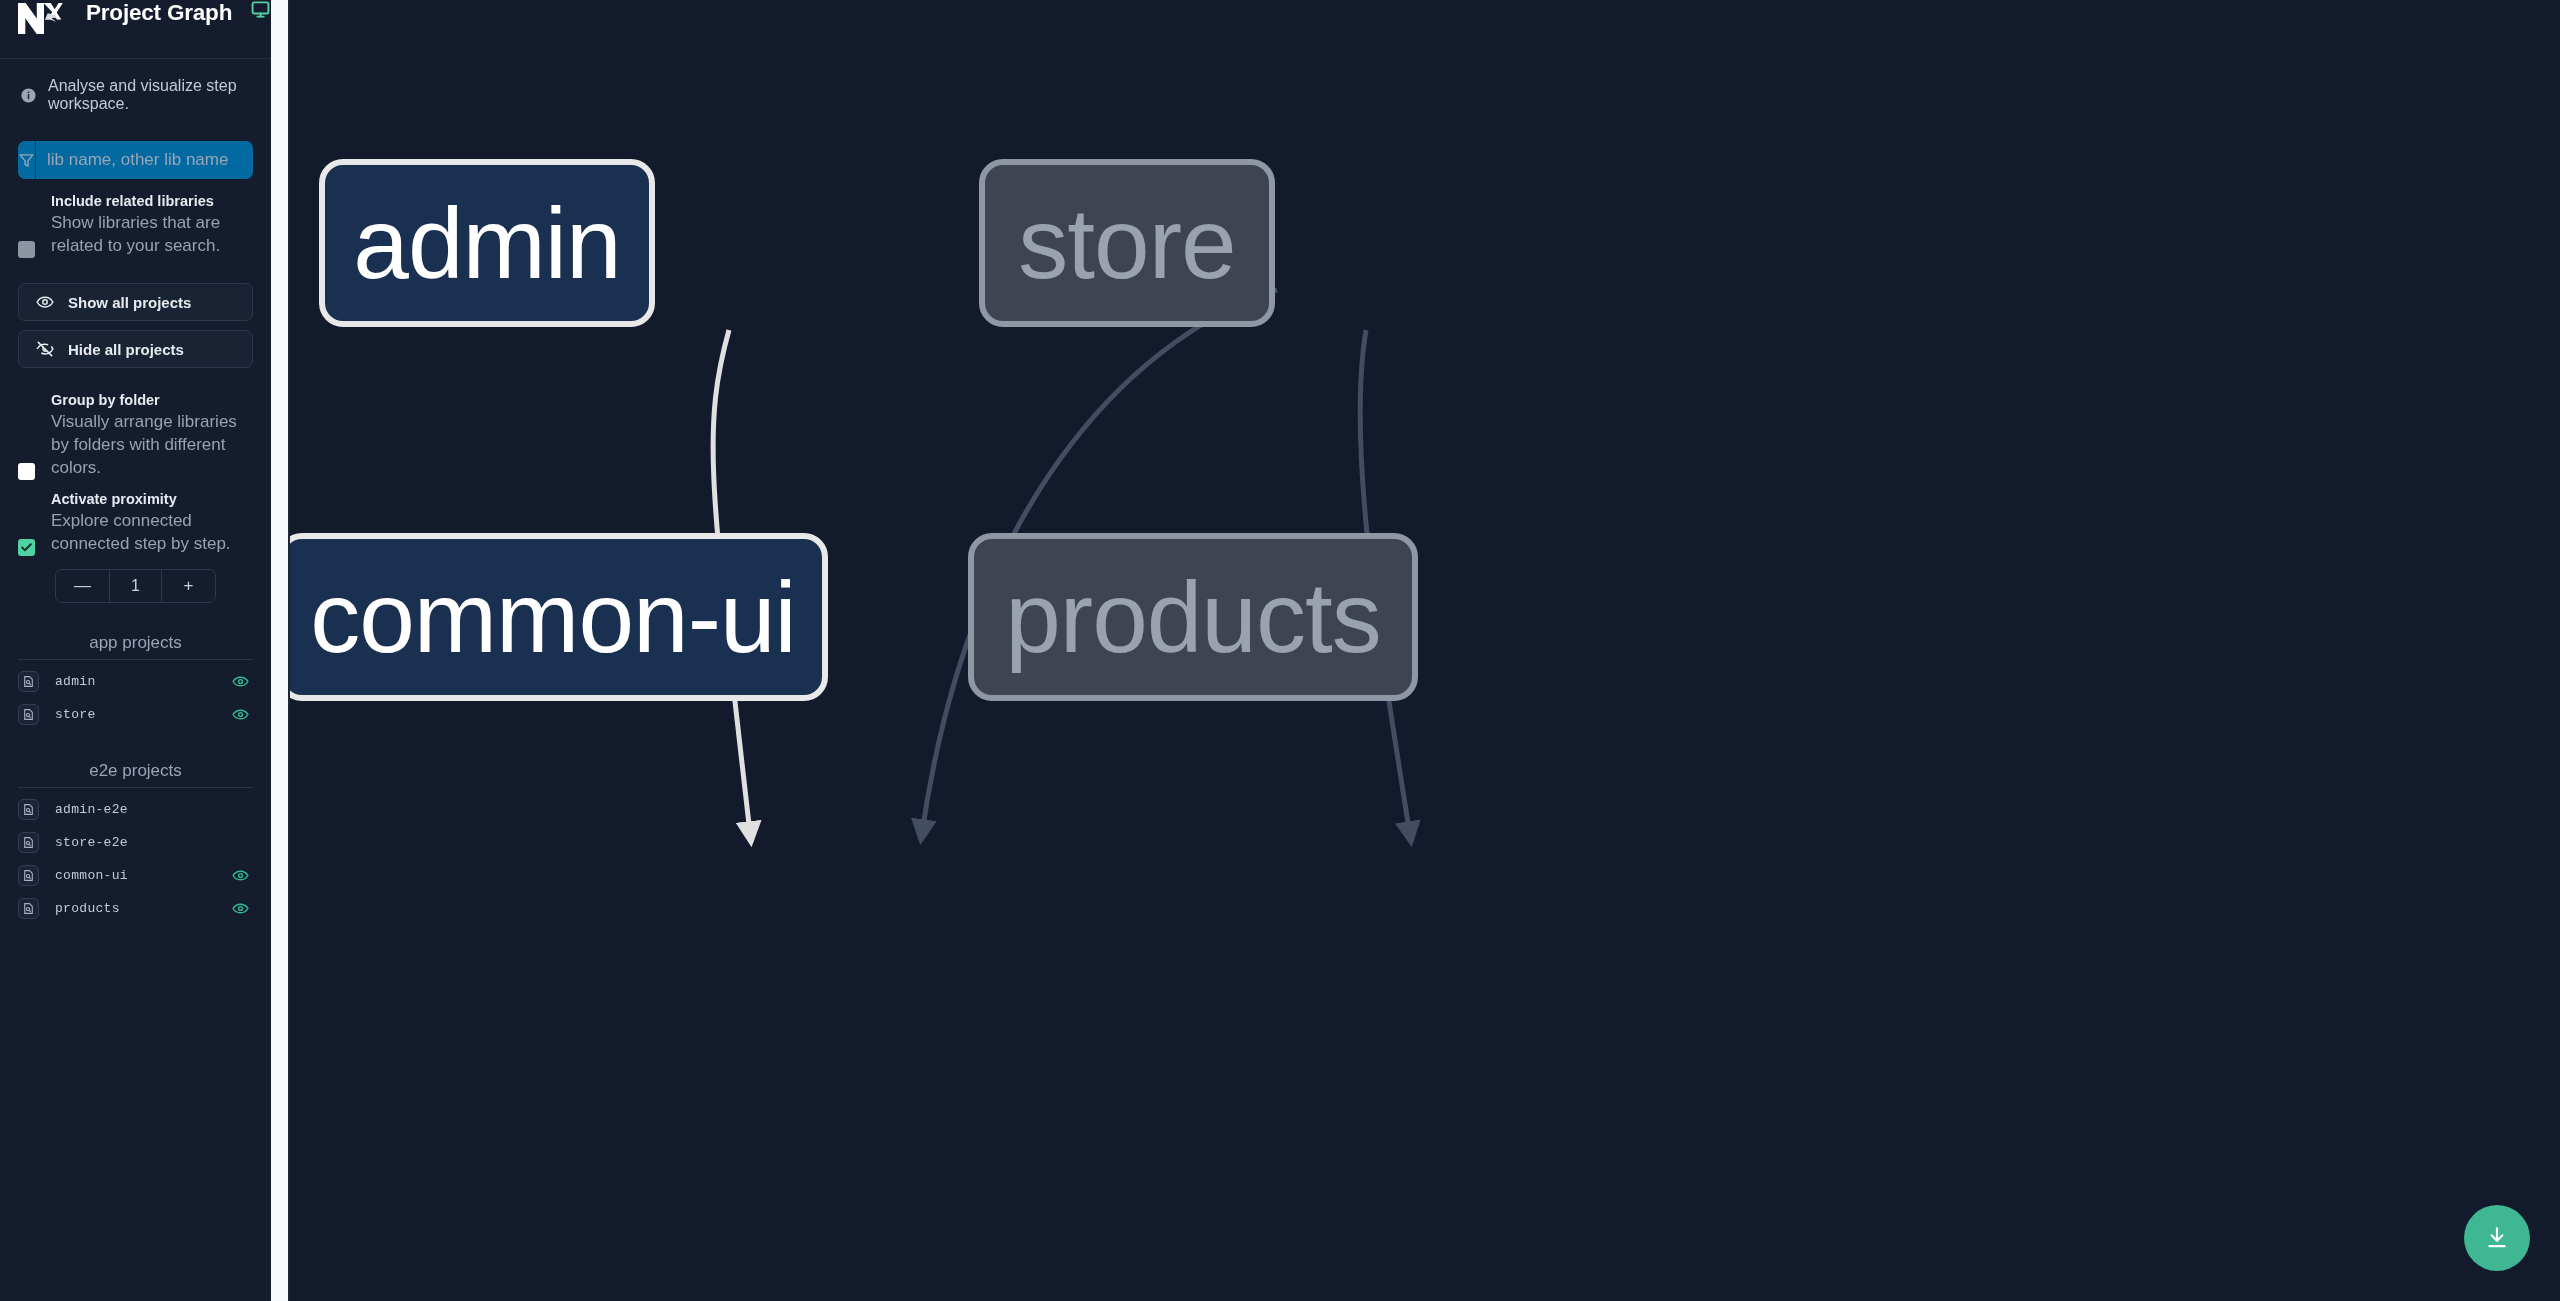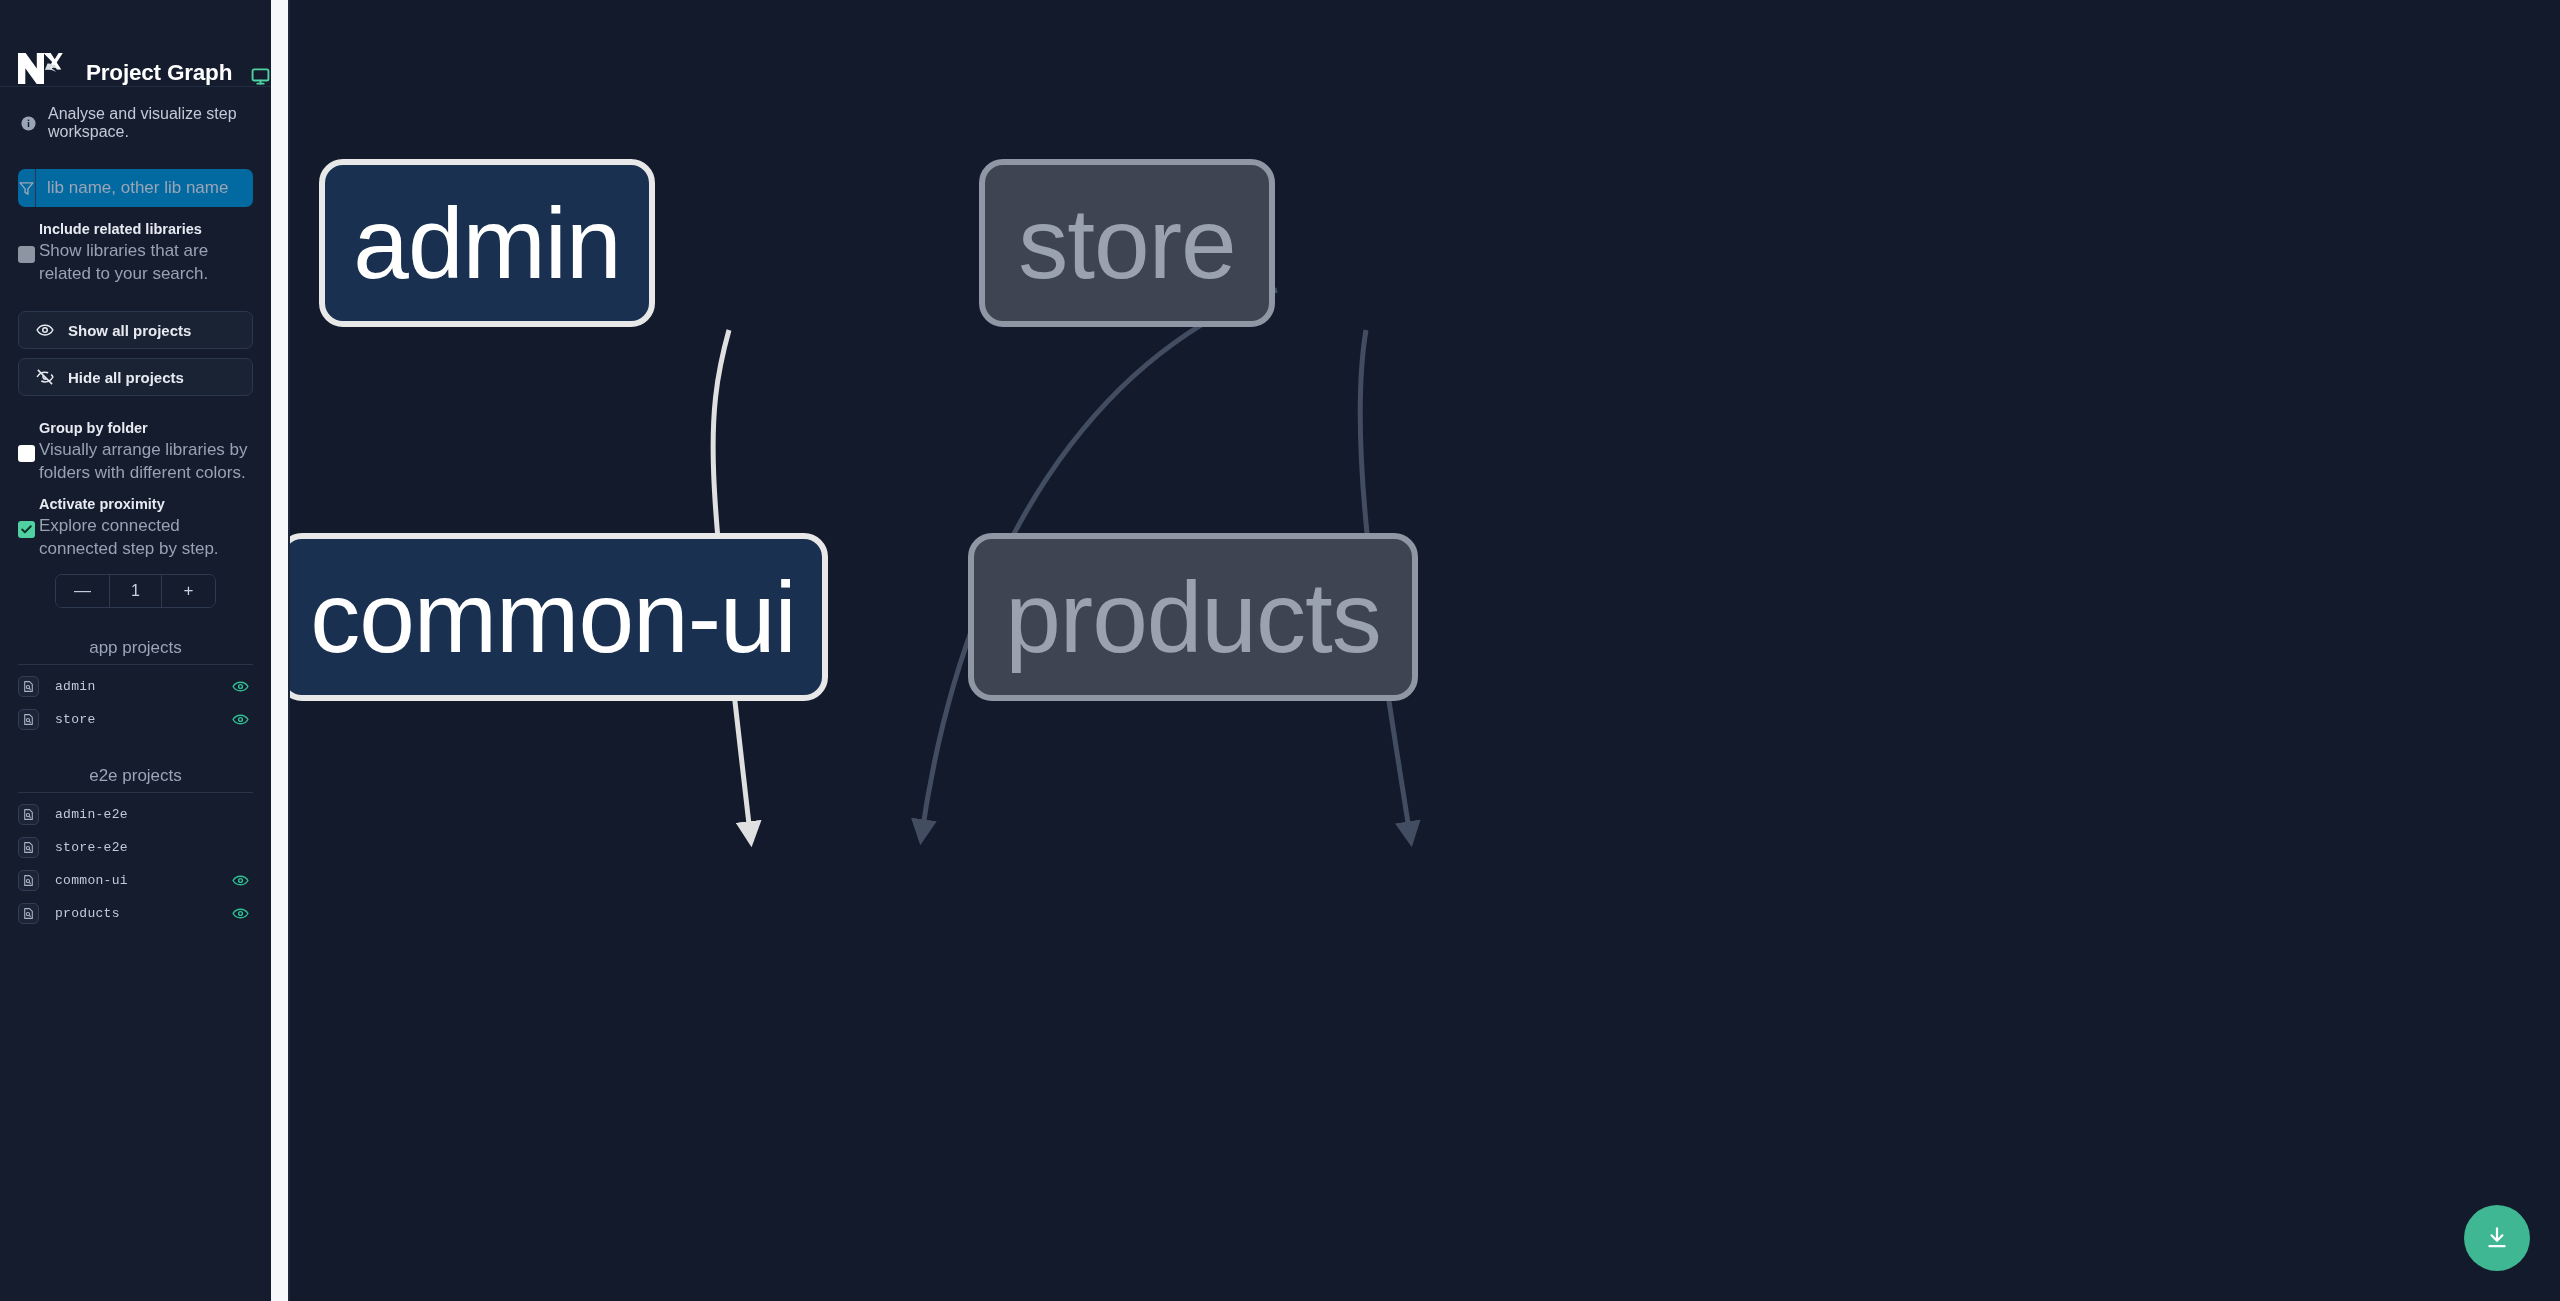--- a/index.html
+++ b/index.html
@@ -27,22 +27,22 @@
     z-index: 40;
   }
   #sidebar-divider-edge {
     position: absolute; left: 288px; top: 0;
     width: 2px; height: 1301px;
     background: #1d273c;
     z-index: 40;
   }
 
   .sb-header {
-    height: 87px;
-    display: flex; align-items: flex-end;
+    height: 59px;
+    display: flex; align-items: flex-start;
     padding-left: 16px;
     border-bottom: 1px solid #232d41;
   }
   .nx-logo { width: 47px; height: 36px; flex: 0 0 47px; }
   .sb-title {
     color: #ffffff; font-size: 22.5px; font-weight: bold;
     margin-left: 23px; letter-spacing: -0.2px;
     white-space: nowrap;
   }
   .monitor-icon { margin-left: 19px; display: flex; align-items: center; }
@@ -68,21 +68,21 @@
   }
   .sb-search input {
     flex: 1; border: none; outline: none; background: transparent;
     color: #d5dbe5; font-size: 17px;
     font-family: "Liberation Sans", sans-serif;
     padding-left: 11px;
   }
   .sb-search input::placeholder { color: #9aa5b6; }
 
   .chk-row {
-    display: flex; align-items: center; gap: 4px;
+    display: flex; align-items: flex-end; gap: 16px;
     padding: 13px 20px 0 18px;
   }
   .chk-box {
     width: 17px; height: 17px; flex: 0 0 17px; margin-top: 3px;
     border-radius: 3px;
   }
   .chk-box.off-grey { background: #8d95a3; }
   .chk-box.off-white { background: #ffffff; }
   .chk-box.on {
     background: #4fd1a1; display:flex; align-items:center; justify-content:center;

